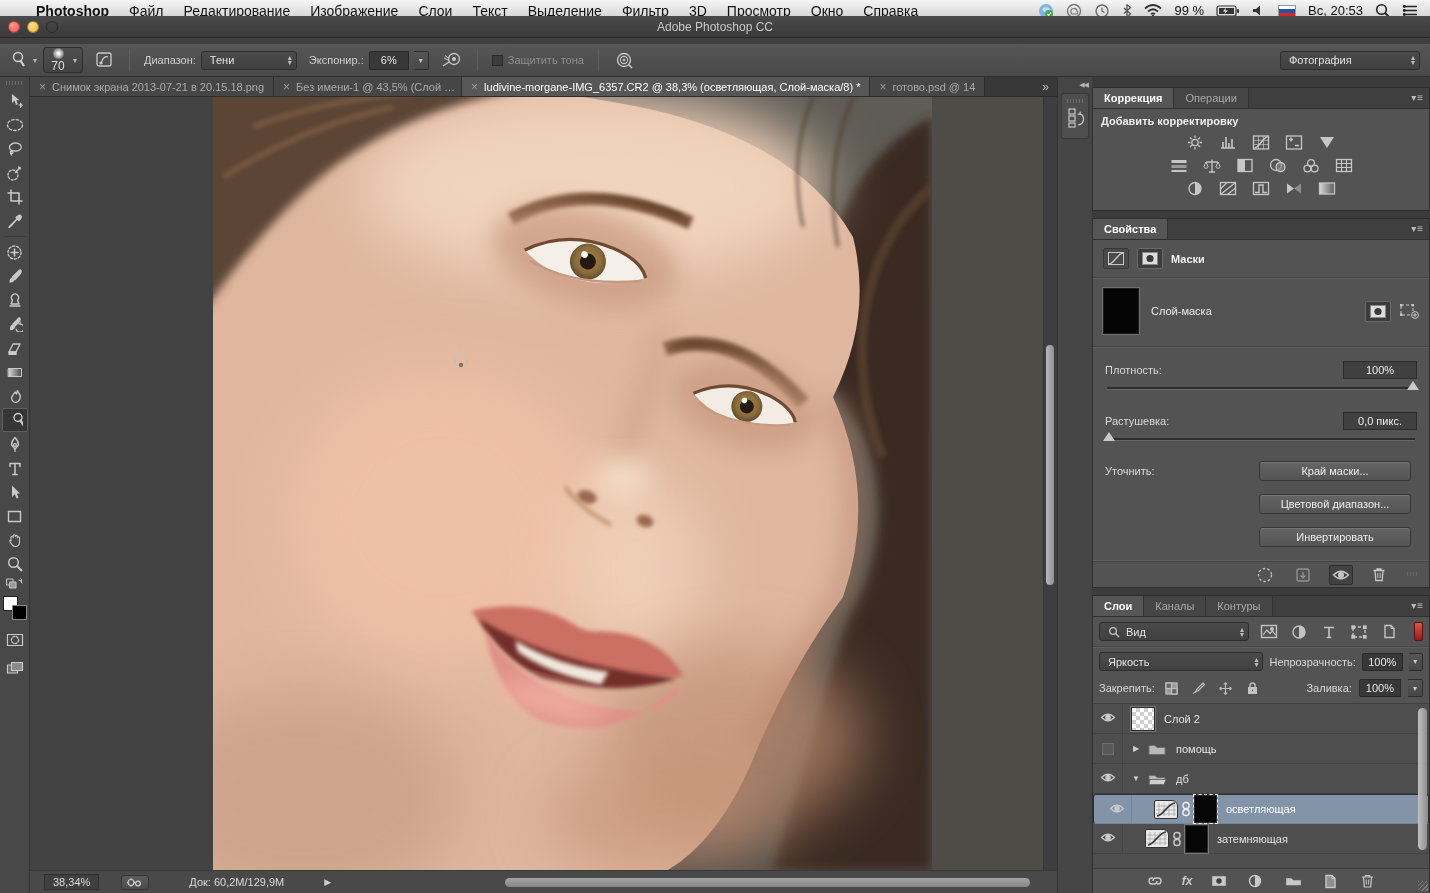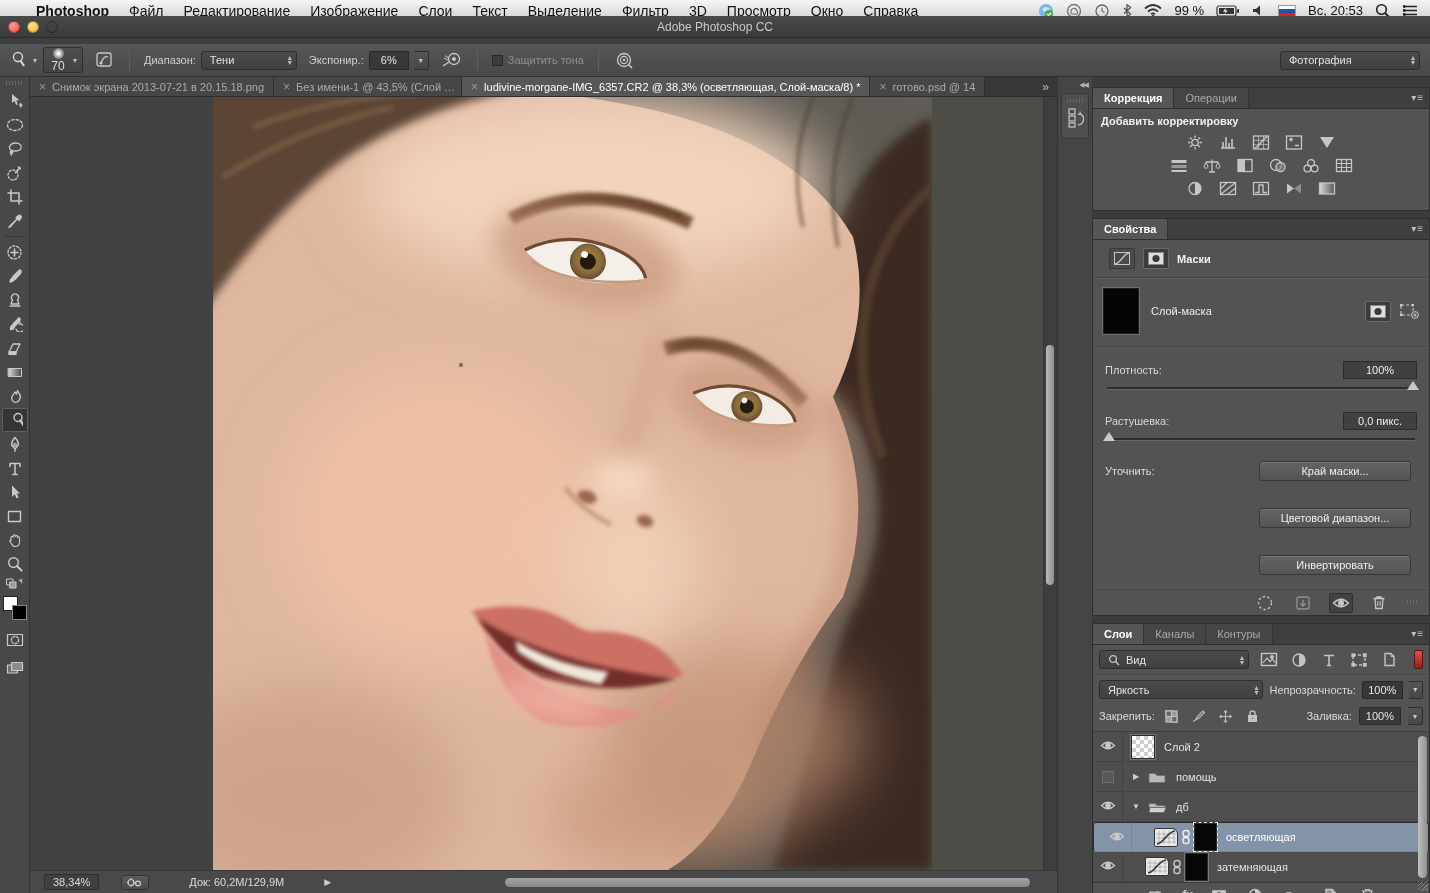--- a/index.html
+++ b/index.html
@@ -98,37 +98,37 @@
   .phead{ height:21px; background:#3f3f3f; display:flex; align-items:stretch; position:relative; border-bottom:1px solid #2f2f2f;}
   .ptab{ display:flex; align-items:center; padding:0 11px; color:#a9a9a9; background:#454545; border-right:1px solid #333;}
   .ptab.active{ background:#565656; color:#fff; font-weight:bold;}
   .pmenu{ position:absolute; right:5px; top:4px; color:#bdbdbd; font-size:10px; letter-spacing:1px;}
   .adj-body{ padding:6px 8px 8px 8px;}
   .adj-title{ color:#f0f0f0; font-weight:bold; margin-bottom:6px;}
   .adj-row{ display:flex; justify-content:center; gap:9px; margin:5px 0;}
   .adj-ic{ width:24px; height:18px; display:flex; align-items:center; justify-content:center;}
   .adj-ic svg{ stroke:#c6c6c6; fill:none; stroke-width:1.3;}
   
-  .props-head{ display:flex; align-items:center; gap:8px; padding:8px 16px; border-bottom:1px solid #464646; box-shadow:0 1px 0 #5e5e5e;}
+  .props-head{ display:flex; align-items:center; gap:8px; padding:8px 10px; border-bottom:1px solid #464646; box-shadow:0 1px 0 #5e5e5e;}
   .mini-btn{ width:26px; height:21px; background:#4a4a4a; border:1px solid #383838; border-radius:2px;
     display:flex; align-items:center; justify-content:center;}
   .mini-btn.on{ background:#3c3c3c; border-color:#6a6a6a;}
   .mask-row{ display:flex; align-items:center; gap:12px; padding:10px 10px 12px 10px; border-bottom:1px solid #464646; box-shadow:0 1px 0 #5e5e5e;}
   .mask-thumb-lg{ width:36px; height:46px; background:#050505; border:1px solid #1d1d1d; outline:1px solid #6f6f6f;}
   .mask-row-icons{ margin-left:auto; display:flex; align-items:center; gap:8px;}
   .prop-sliders{ padding:14px 12px 4px 12px;}
   .slider-block{ margin-bottom:22px;}
   .slider-top{ display:flex; align-items:center; justify-content:space-between; margin-bottom:8px;}
   .slider-track{ position:relative; height:3px; background:#2d2d2d; border-bottom:1px solid #666; margin:0 2px;}
   .sl-thumb{ position:absolute; top:-6px; width:0; height:0; border-left:6px solid transparent;
     border-right:6px solid transparent; border-bottom:9px solid #c9c9c9;}
   .pvval{ background:#404040; border:1px solid #2c2c2c; min-width:74px; text-align:center; padding:2px 4px; color:#ececec;}
   .refine{ display:flex; padding:6px 12px 2px 12px;}
   .refine-label{ padding-top:4px; color:#dcdcdc;}
-  .refine-btns{ margin-left:auto; display:flex; flex-direction:column; gap:27px; align-items:center; padding-right:6px;}
+  .refine-btns{ margin-left:auto; display:flex; flex-direction:column; gap:13px; align-items:center; padding-right:6px;}
   .psbtn{ width:152px; height:20px; background:linear-gradient(#646464,#545454); border:1px solid #373737;
     border-radius:3px; color:#eee; font-size:11px; font-family:"Liberation Sans",sans-serif; display:flex; align-items:center; justify-content:center; box-shadow:inset 0 1px 0 rgba(255,255,255,.12);}
   .props-foot{ margin-top:12px; border-top:1px solid #444; box-shadow:0 -1px 0 #5e5e5e; height:26px;
     display:flex; align-items:center; justify-content:flex-end; gap:14px; padding:0 10px;}
   .pf-ic{ width:24px; height:20px; display:flex; align-items:center; justify-content:center;}
   .pf-ic.on{ background:#424242; border:1px solid #2e2e2e; border-radius:2px;}
   .pf-ic svg{ stroke:#c6c6c6; fill:none; stroke-width:1.3;}
   
   .layers-panel{ flex:1; display:flex; flex-direction:column; margin-bottom:0; border-bottom:none;}
   .lfilter{ display:flex; align-items:center; gap:10px; padding:5px 6px; border-bottom:1px solid #464646; box-shadow:0 1px 0 #5e5e5e;}

